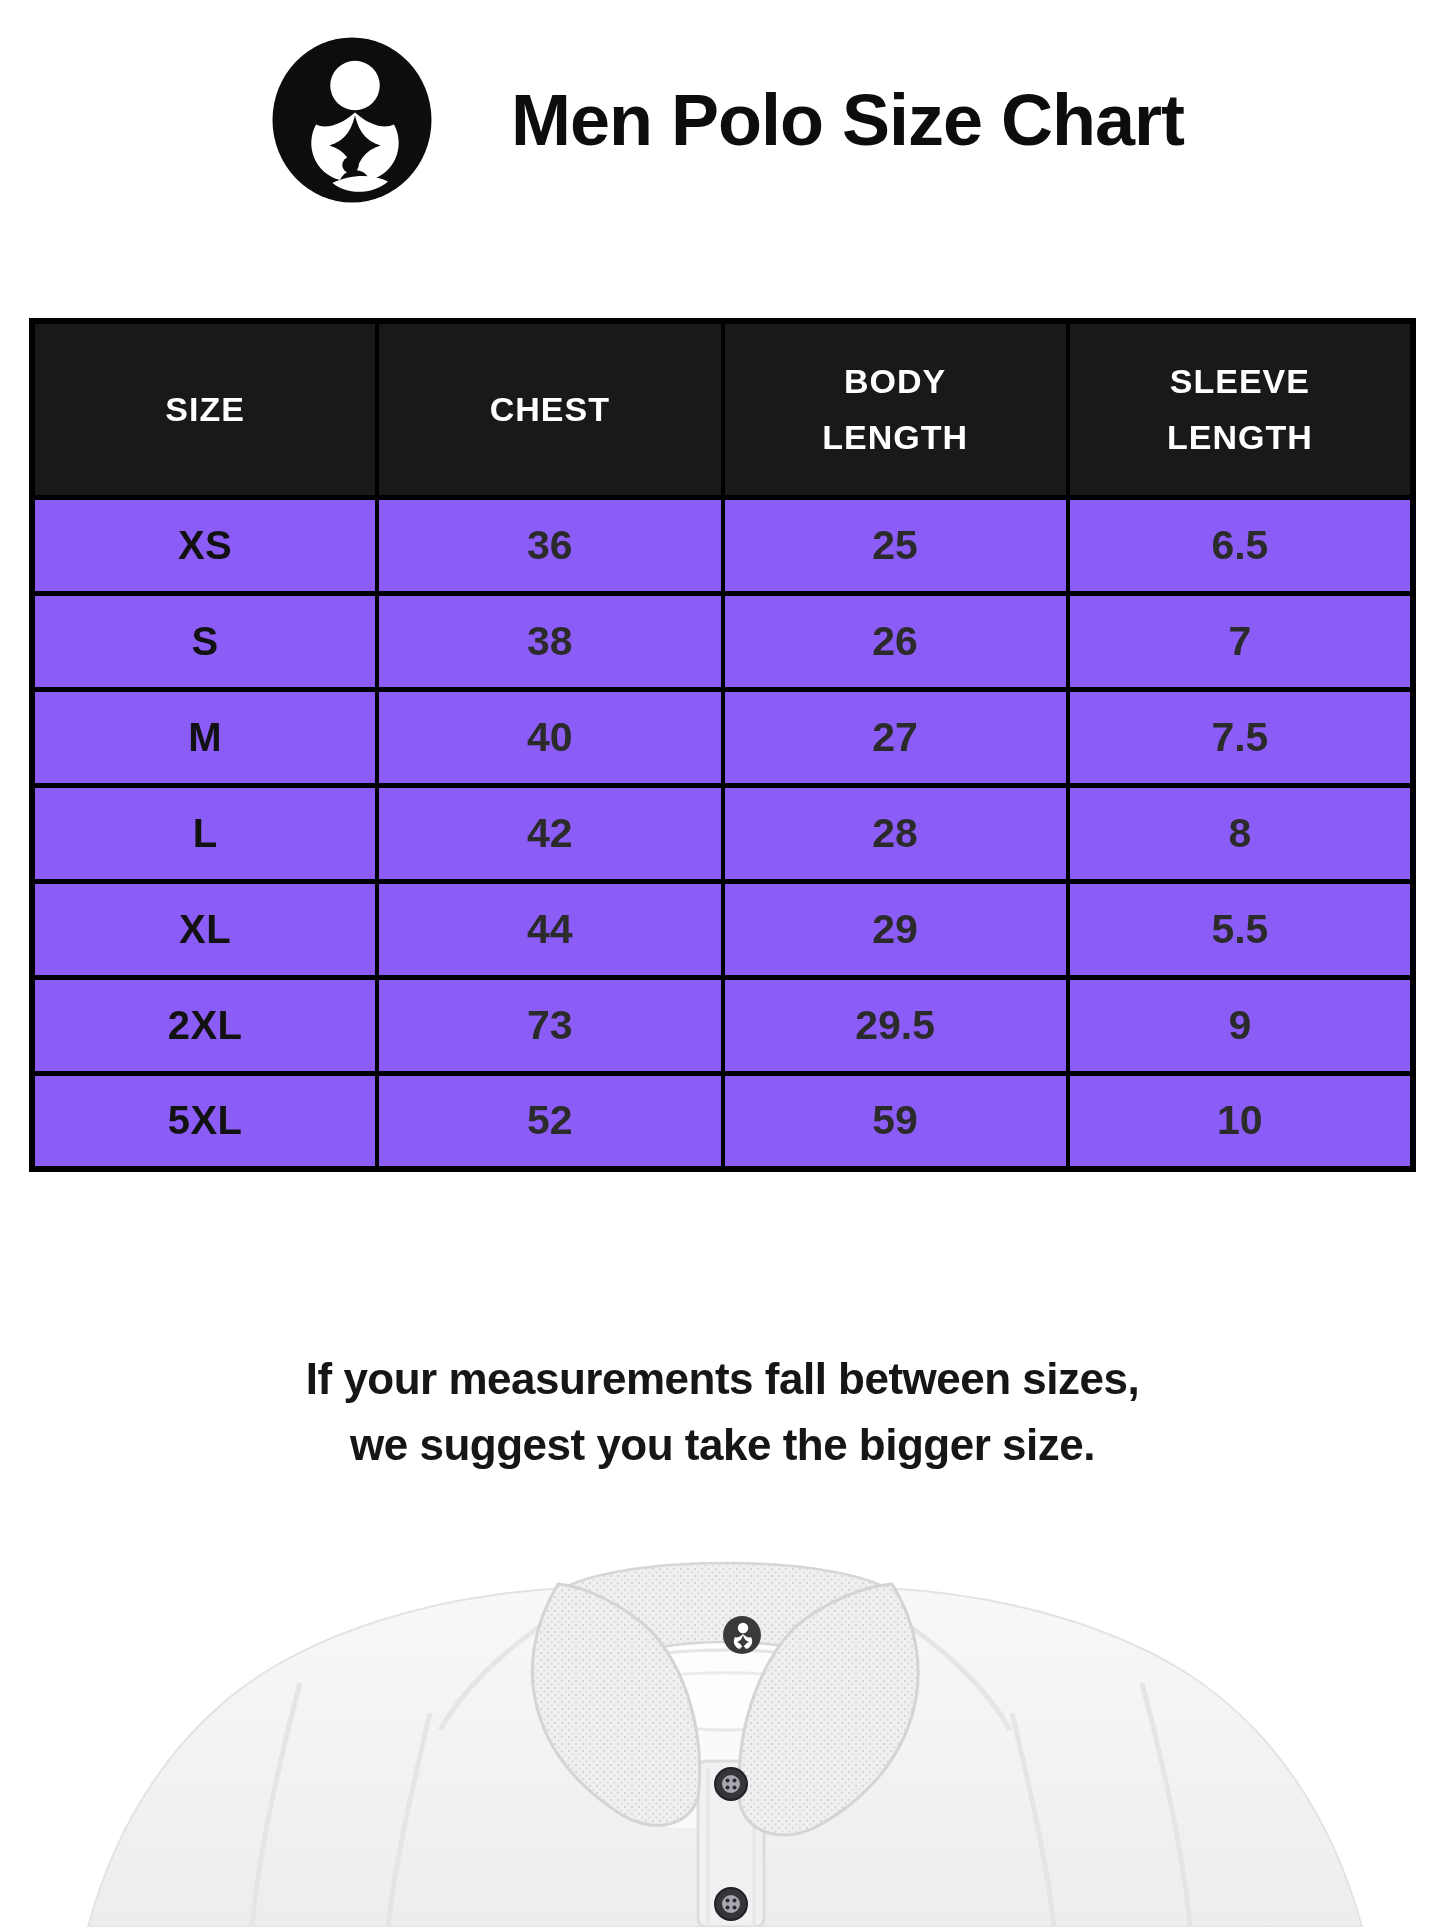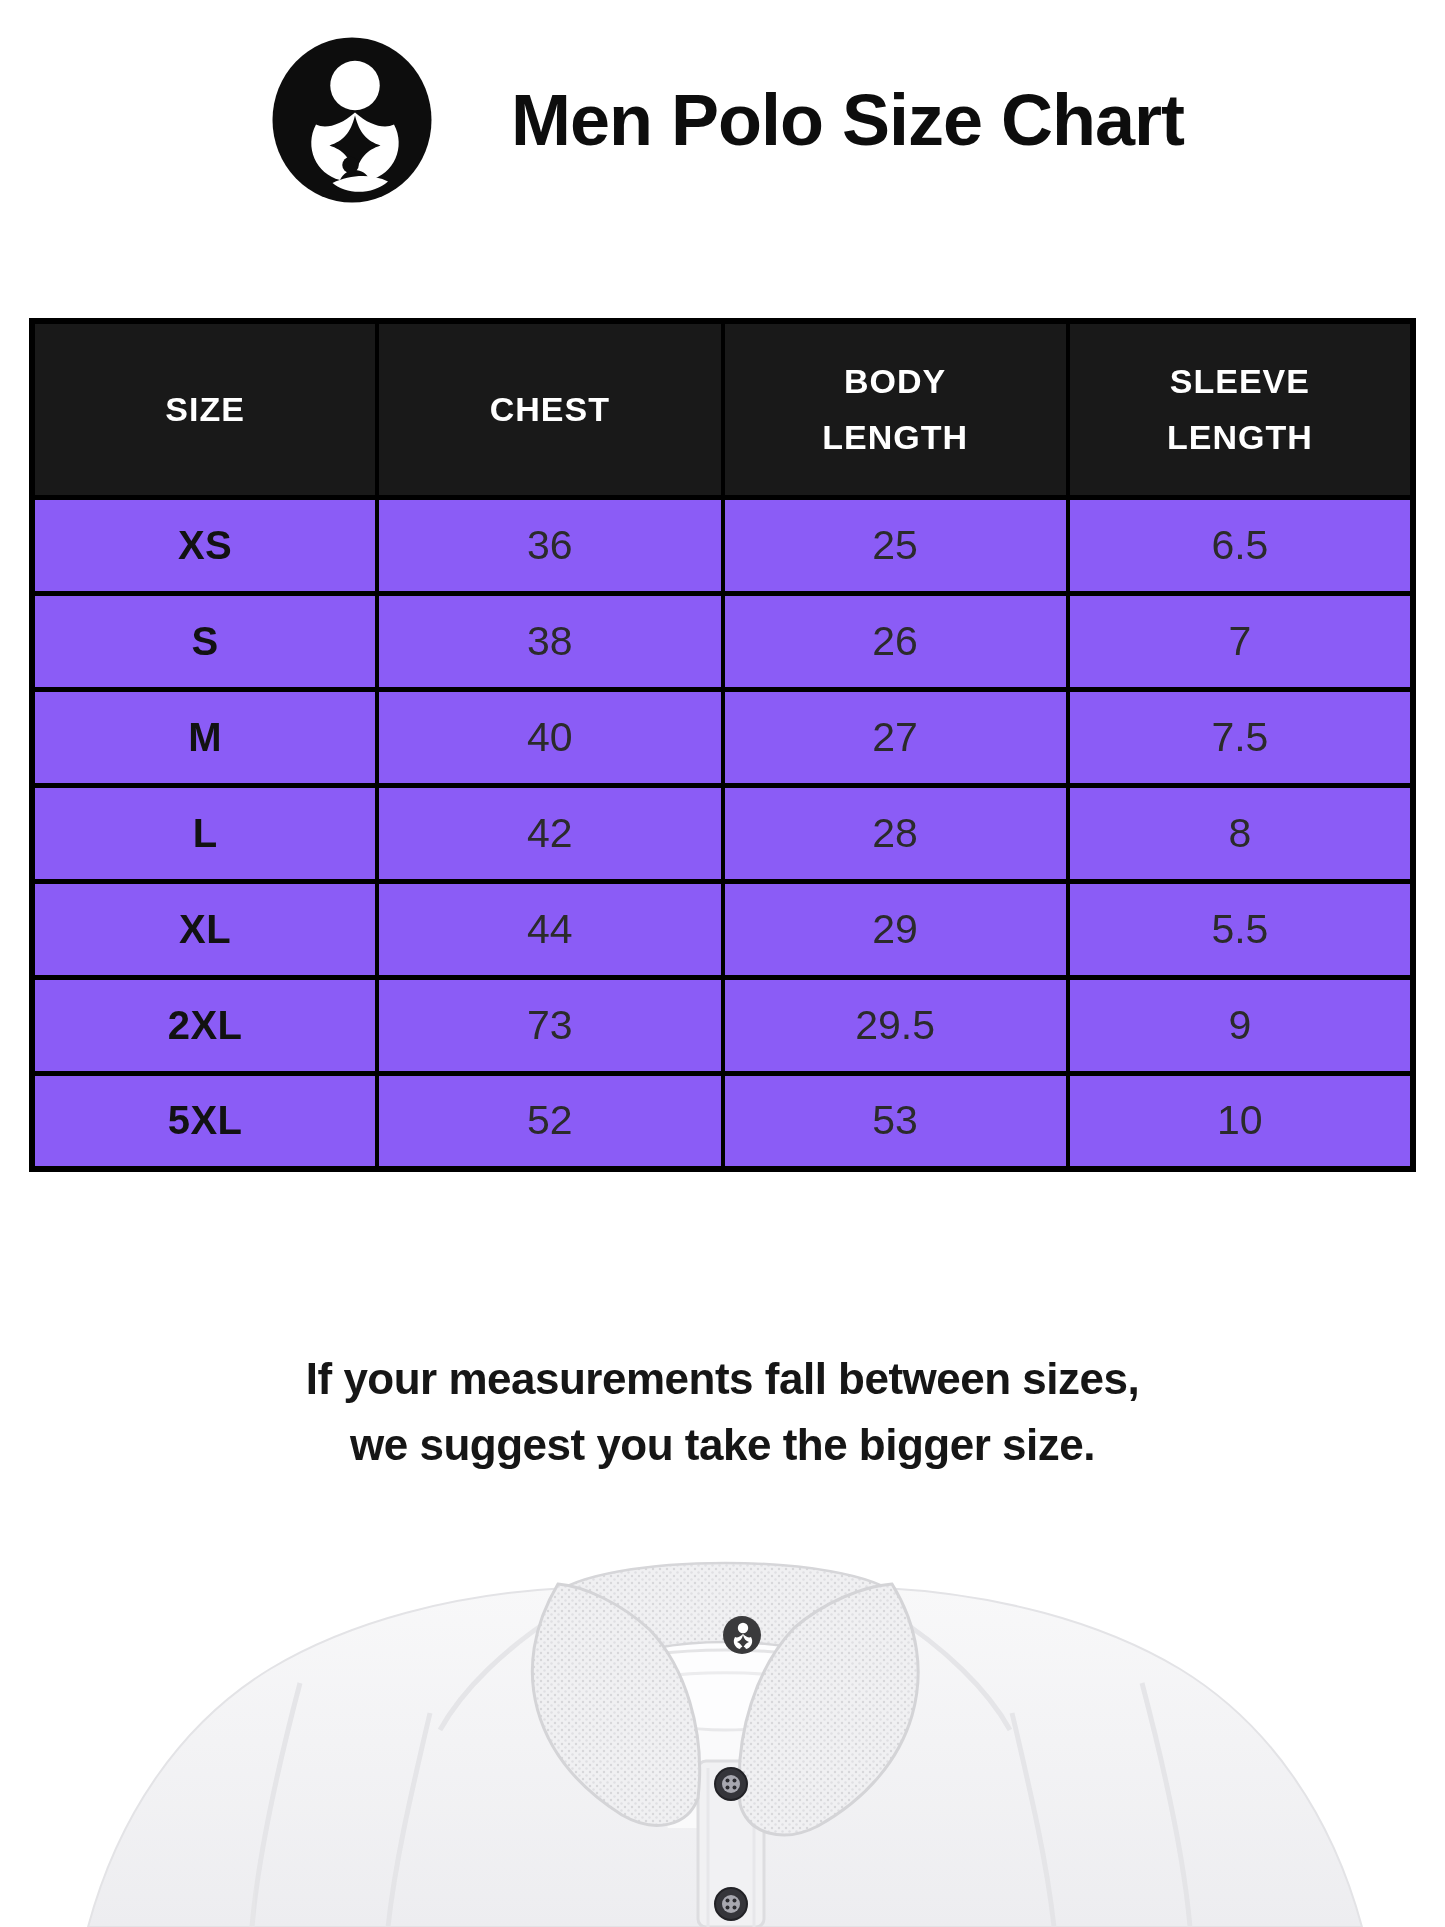--- a/index.html
+++ b/index.html
@@ -39,21 +39,21 @@
   }
   table.size-chart thead th{
     background:var(--table-header-bg);color:var(--table-header-text);
     font-size:34px;font-weight:700;letter-spacing:1px;
     height:176px;white-space:pre-line;line-height:1.65;
   }
   table.size-chart tbody th{
     font-size:40px;font-weight:700;color:#121212;height:96px;letter-spacing:.5px;
   }
   table.size-chart tbody td{
-    font-size:41px;font-weight:400;color:#2b2b2b;
+    font-size:41px;font-weight:700;color:#2b2b2b;
   }
   
   .size-note{
     position:absolute;top:1346px;left:0;right:0;text-align:center;
   }
   .size-note p{
     font-size:44px;font-weight:800;color:#161616;line-height:1.5;letter-spacing:-.5px;
   }
   
   .polo-photo{position:absolute;top:1518px;left:0;width:1445px;height:409px;display:block;}
@@ -124,21 +124,21 @@
         </tr>
         <tr>
           <th>2XL</th>
           <td>73</td>
           <td>29.5</td>
           <td>9</td>
         </tr>
         <tr>
           <th>5XL</th>
           <td>52</td>
-          <td>53</td>
+          <td>59</td>
           <td>10</td>
         </tr>
       </tbody>
   </table>
 </div>
 
 <section class="size-note">
   <p>If your measurements fall between sizes,</p>
   <p>we suggest you take the bigger size.</p>
 </section>

